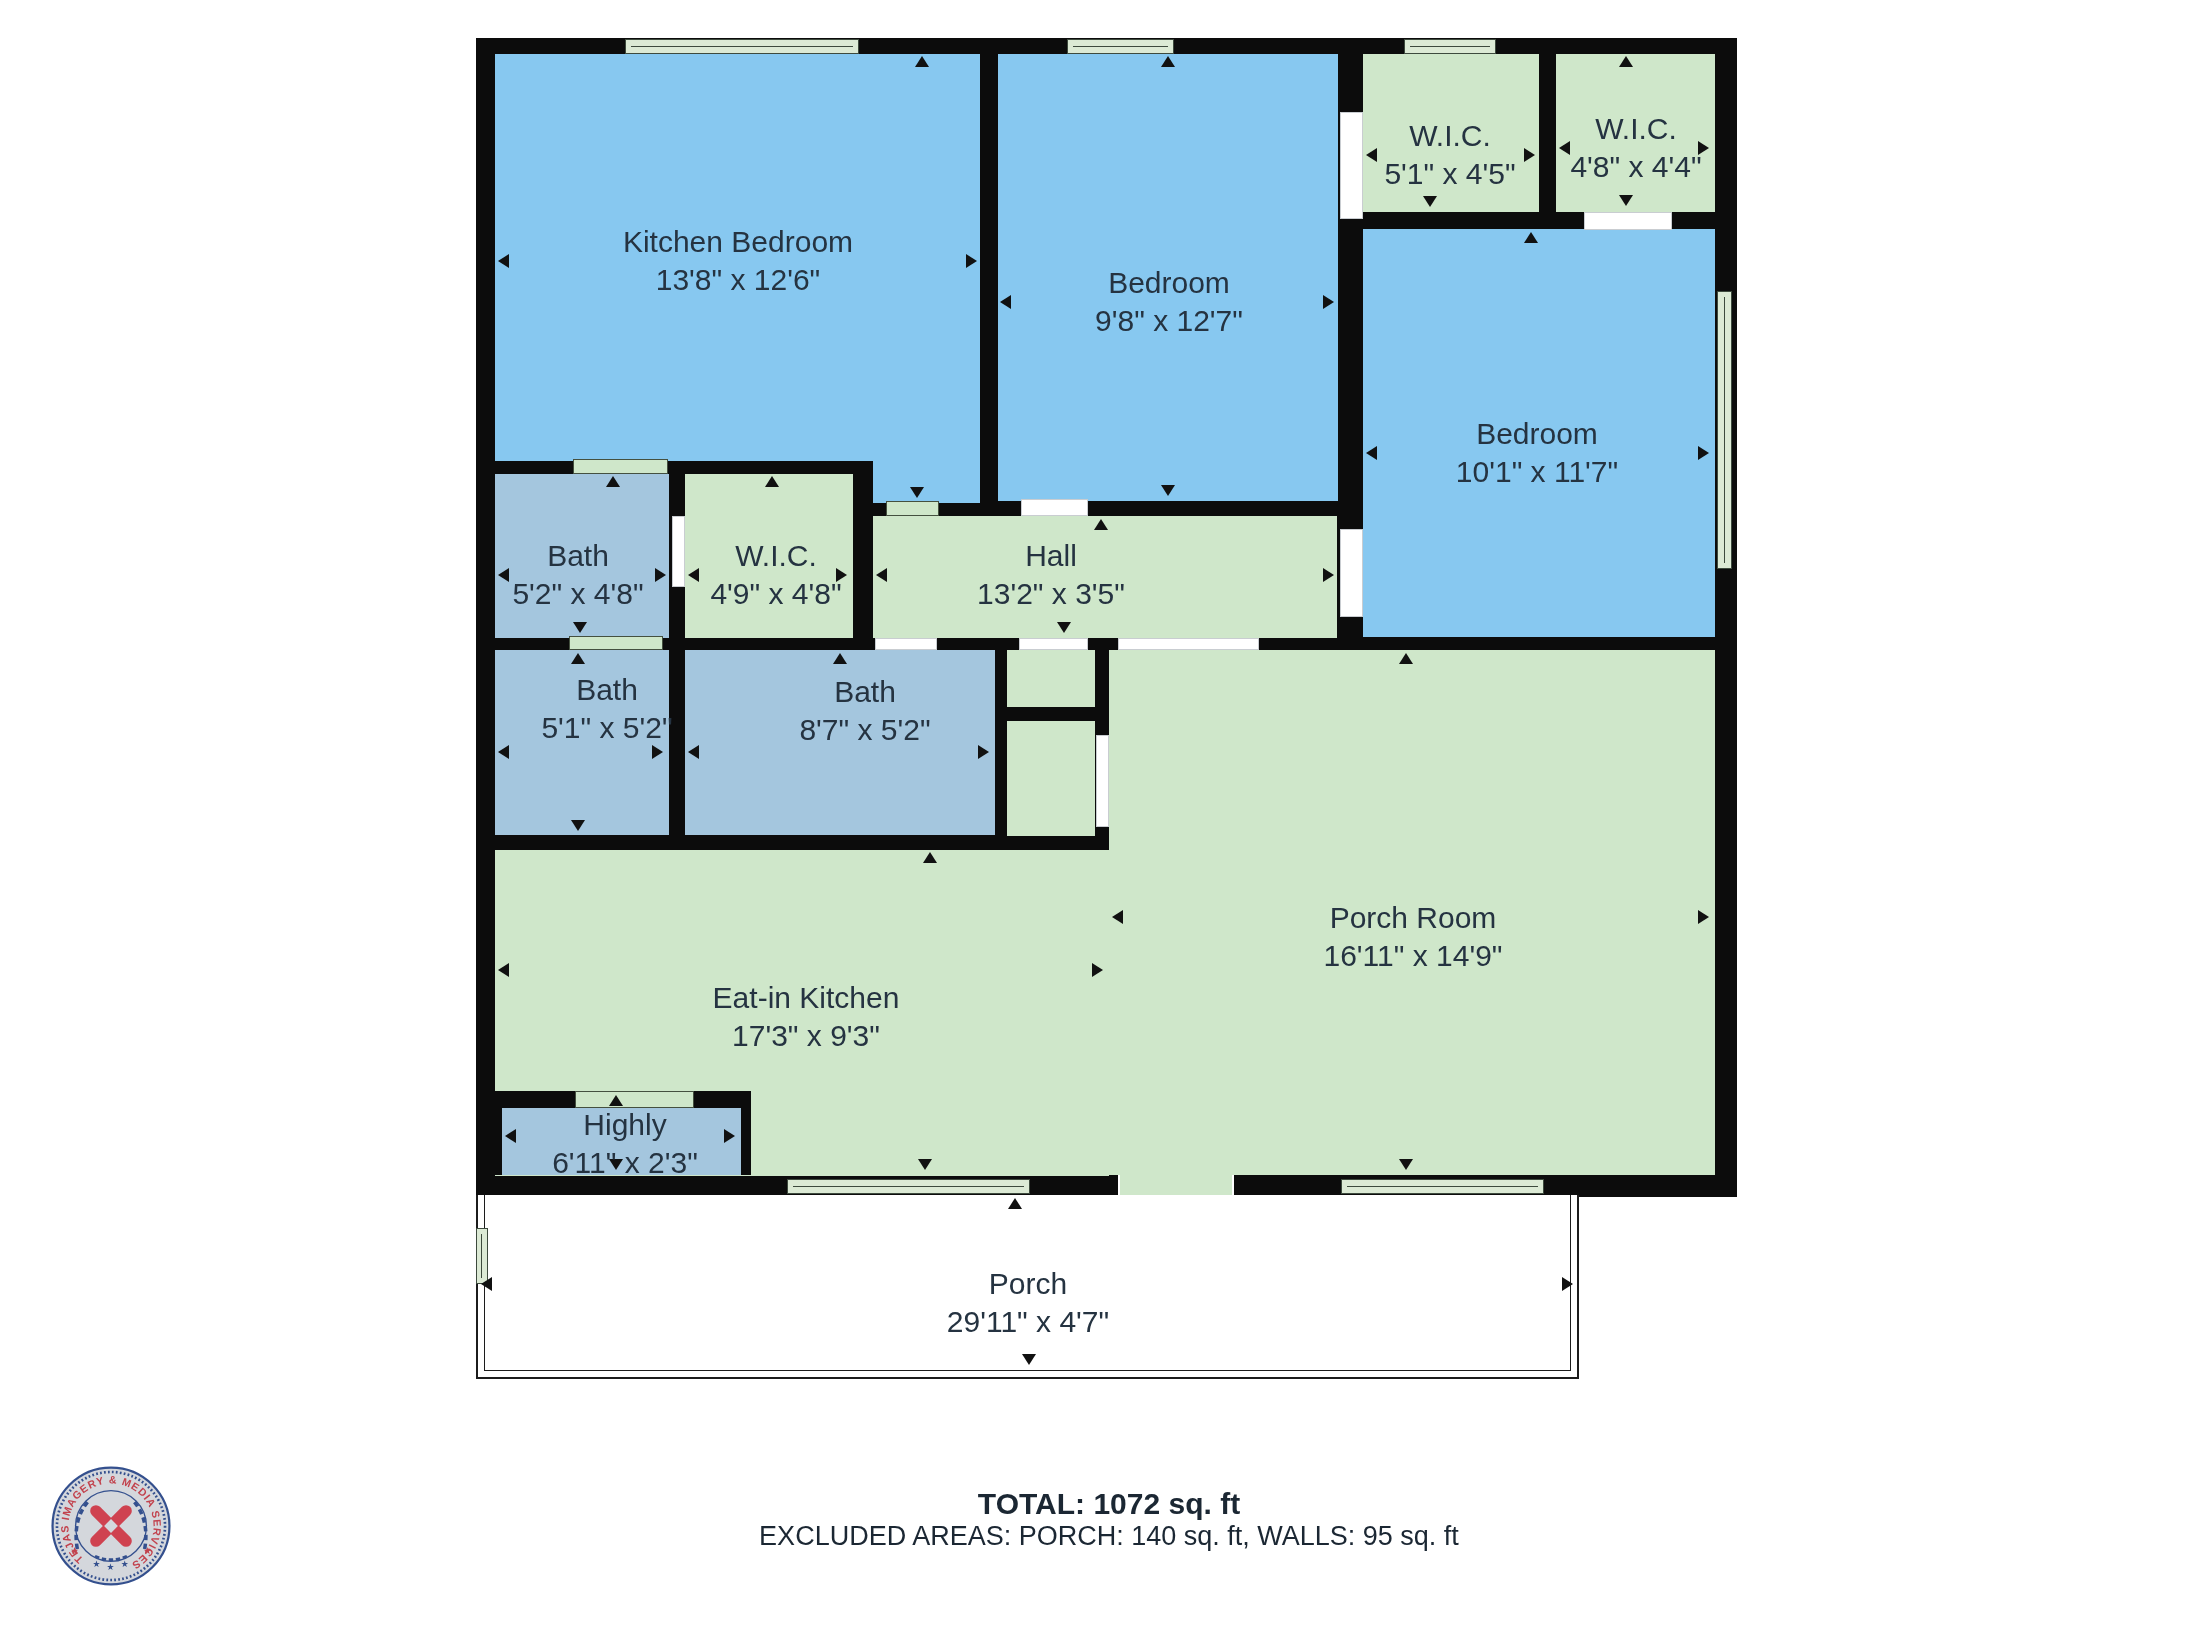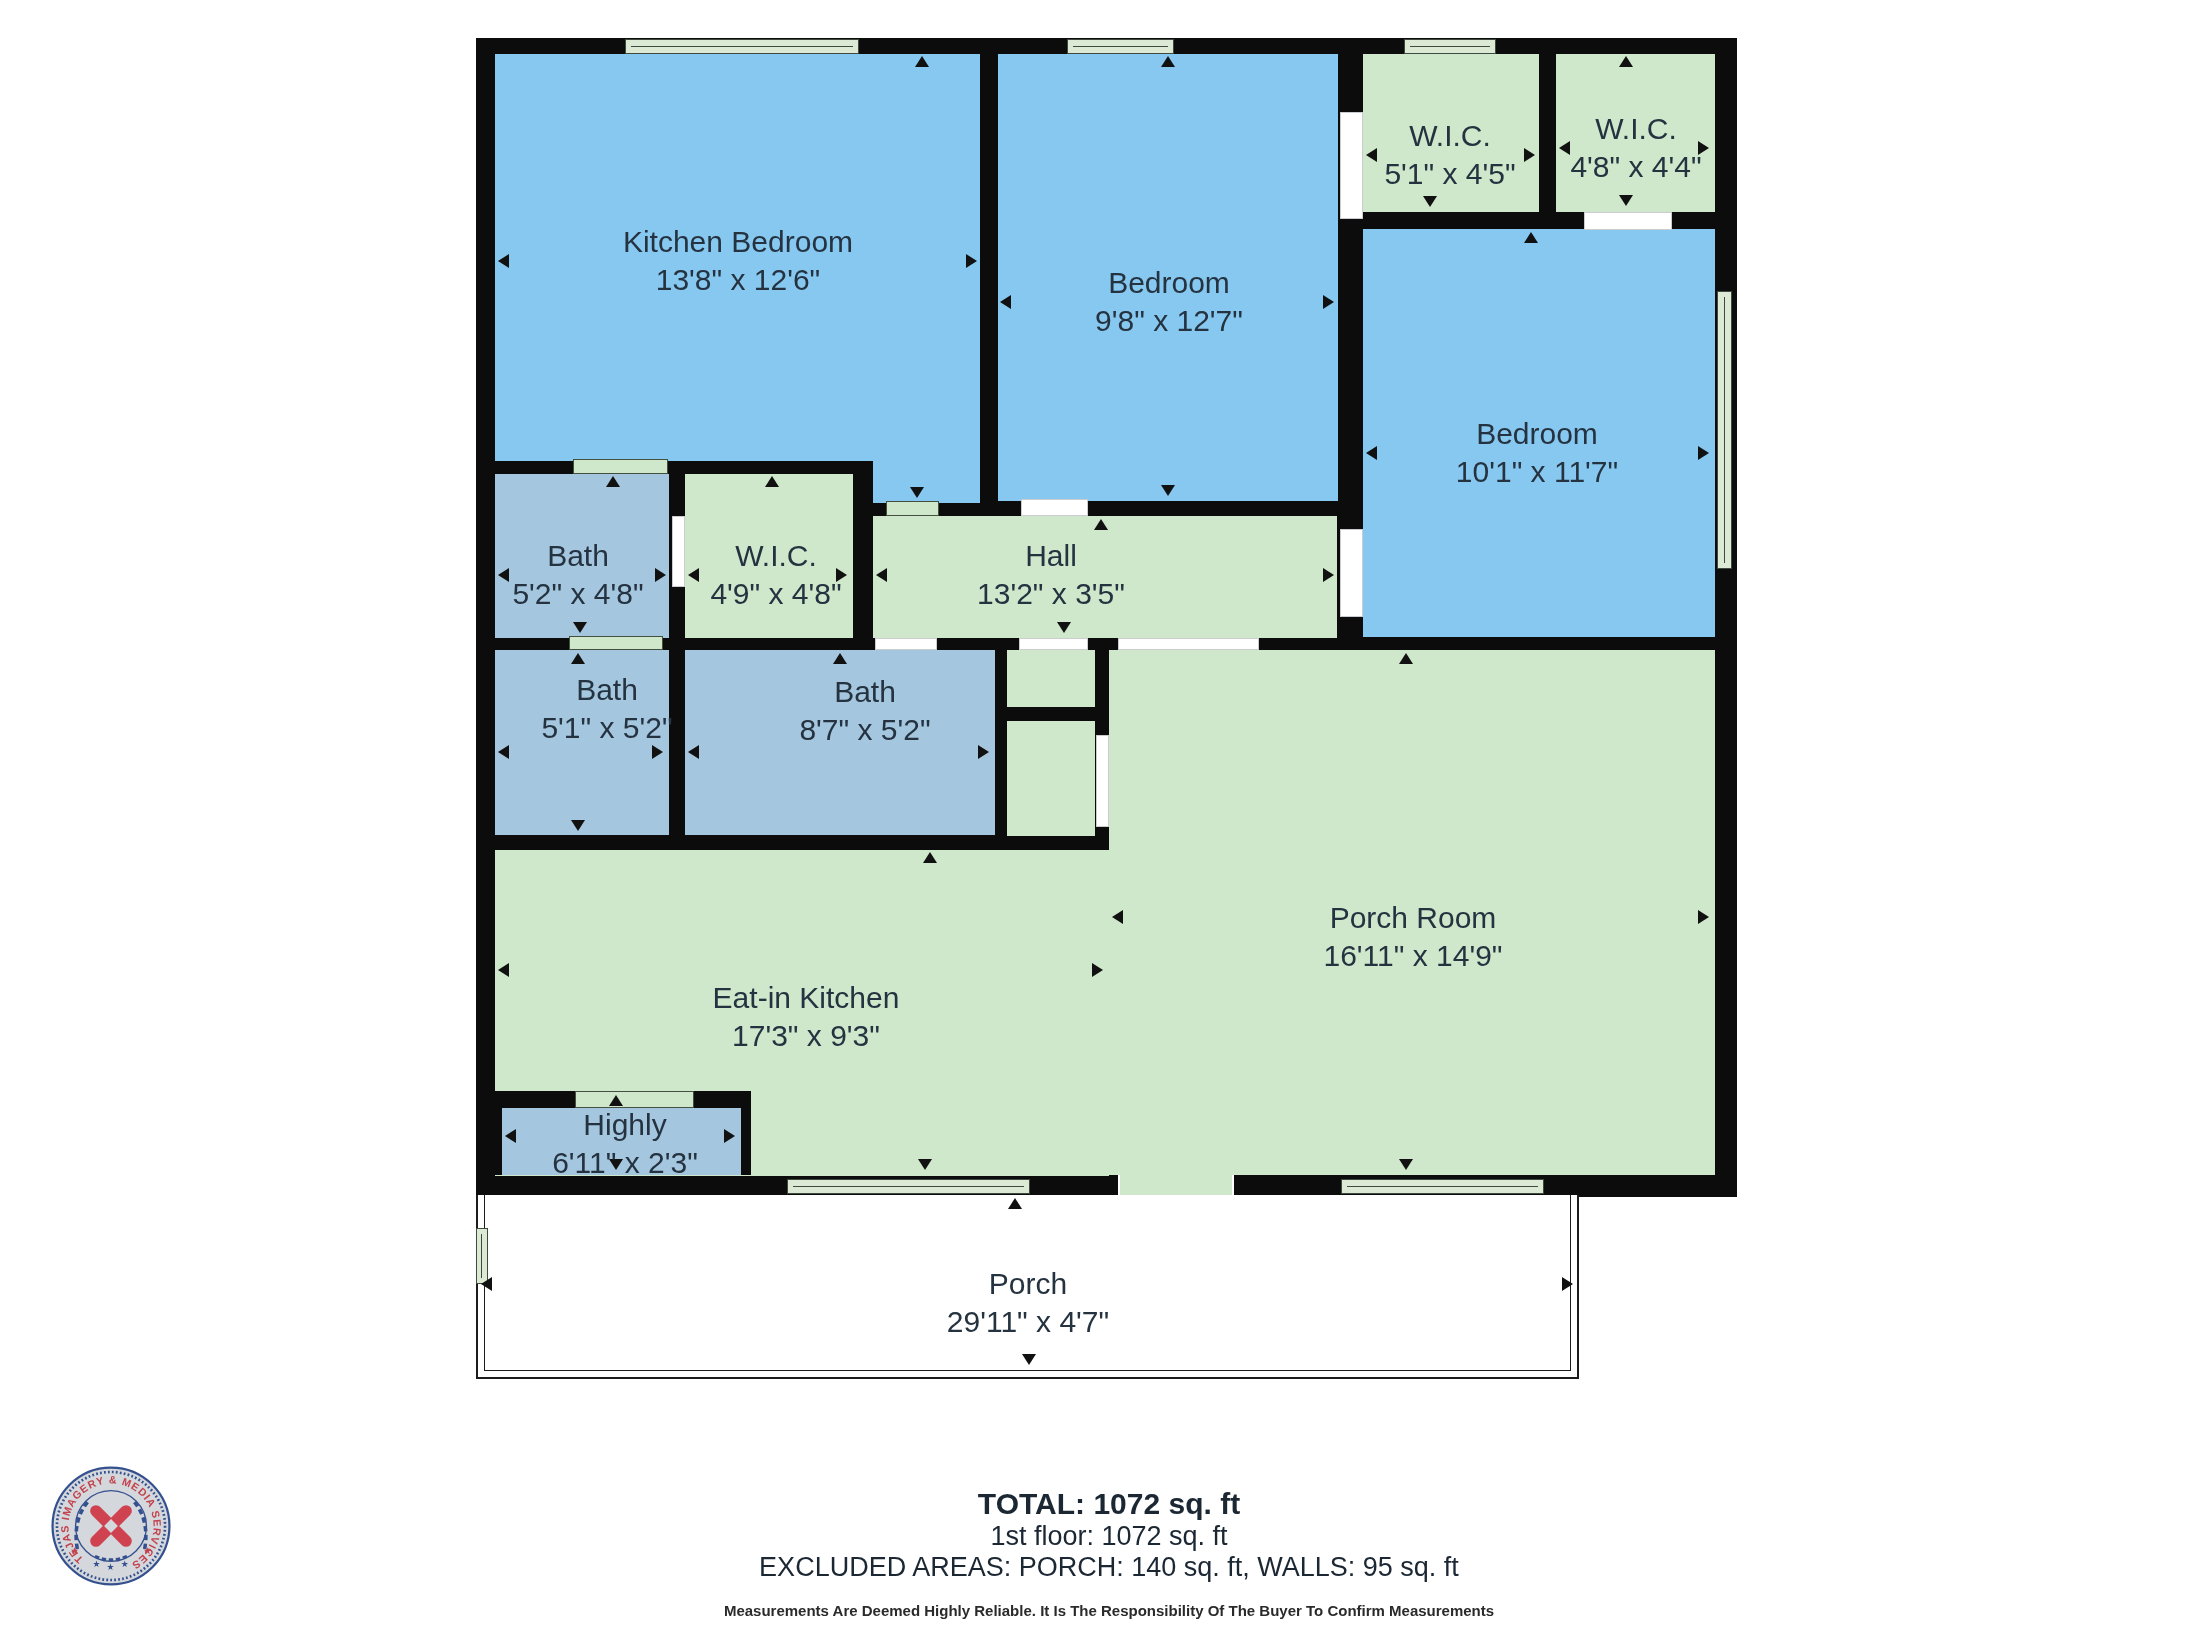--- a/index.html
+++ b/index.html
@@ -191,23 +191,21 @@
     <span>Highly</span>
     <span>6'11" x 2'3"</span>
   </div>
   <div class="rlabel" style="left:1028px;top:1303px;">
     <span>Porch</span>
     <span>29'11" x 4'7"</span>
   </div>
 
   <div class="footer">
     <div class="total">TOTAL: 1072 sq. ft</div>
-    <div class="line">1st floor: 1072 sq. ft</div>
     <div class="line">EXCLUDED AREAS: PORCH: 140 sq. ft, WALLS: 95 sq. ft</div>
-    <div class="disclaimer">Measurements Are Deemed Highly Reliable. It Is The Responsibility Of The Buyer To Confirm Measurements</div>
   </div>
 
   <svg class="logo" viewBox="0 0 140 140">
     <circle cx="70" cy="70" r="66" fill="#d4d7dc" stroke="#34508e" stroke-width="2.5"></circle>
     <circle cx="70" cy="70" r="61" fill="none" stroke="#34508e" stroke-width="3" stroke-dasharray="2,2.5"></circle>
     <circle cx="70" cy="70" r="40" fill="none" stroke="#34508e" stroke-width="1.5"></circle>
     <defs>
       <path id="sealTextPath" d="M 70,118 A 48,48 0 1,1 70.01,118" fill="none"></path>
     </defs>
     <text font-size="12" font-weight="bold" fill="#c2424d" letter-spacing="1" font-family="Liberation Sans, sans-serif">

